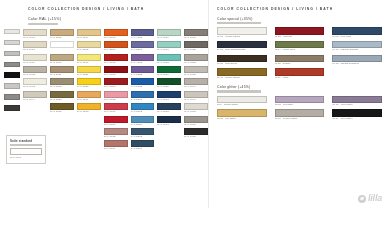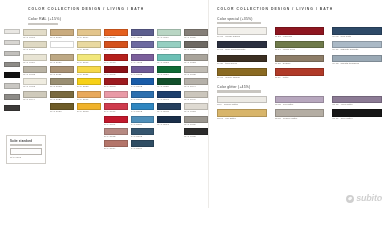--- a/index.html
+++ b/index.html
@@ -529,17 +529,17 @@
             <div>
               <div class="rchip" style="background: rgb(23, 23, 23);"></div>
               <div class="rcode">cg 07 - nero glitter</div>
             </div>
           </div>
         </div>
       </div>
 
     <div class="watermark">
       <div class="wm-mark"></div>
-      <div class="wm-text">subito</div>
+      <div class="wm-text">lilla</div>
     </div>
   </div>
 
 </div>
 
 </body></html>

